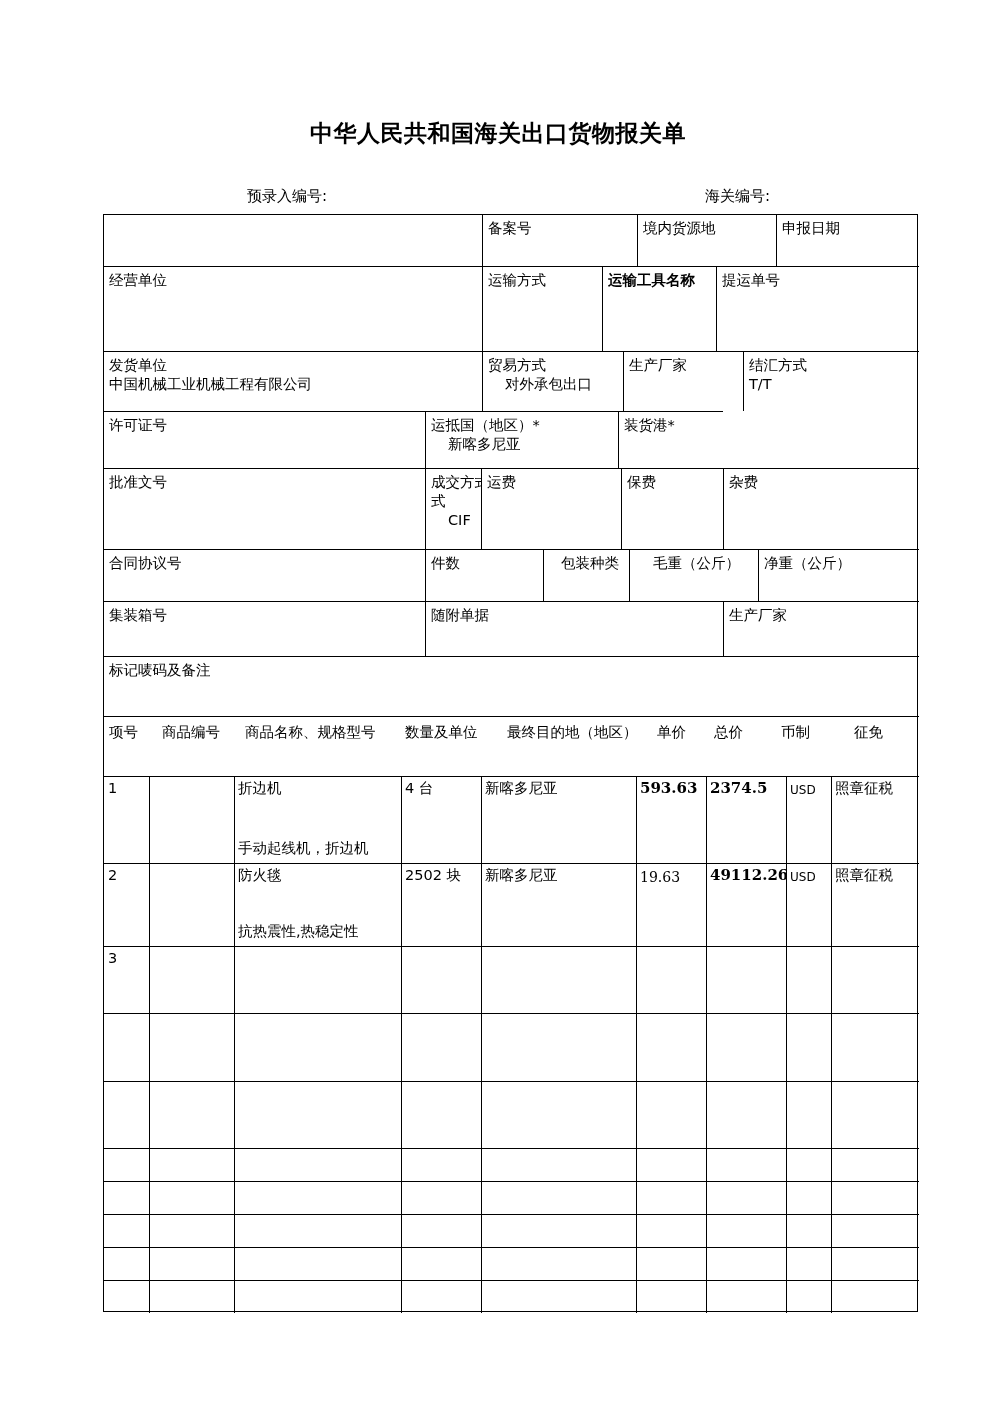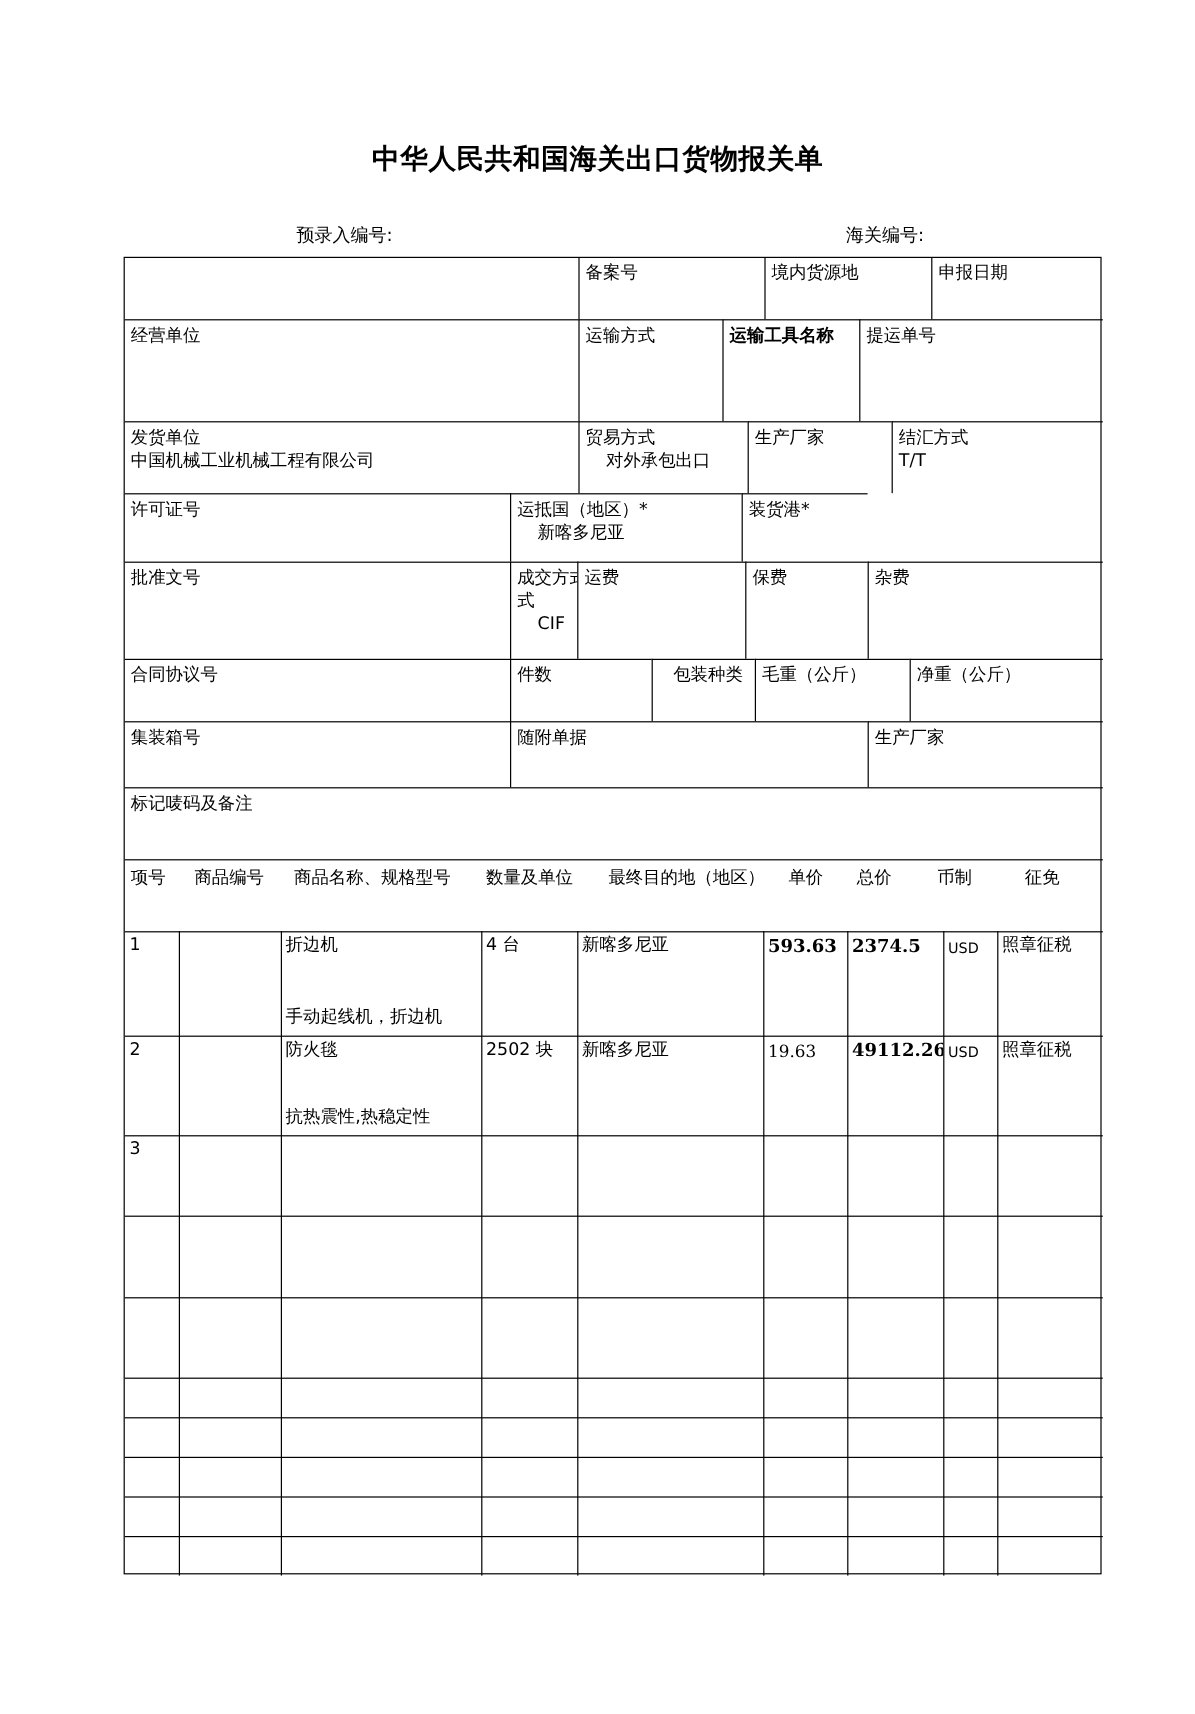--- a/index.html
+++ b/index.html
@@ -221,21 +221,21 @@
       <span class="val"></span>
     </div>
     <div class="cell bt" style="left:0;top:334px;width:321px;height:52px;">
       <span class="lbl">合同协议号</span>
       <span class="val"></span>
     </div>
     <div class="cell bt bl" style="left:439px;top:334px;width:86px;height:52px;padding-left:17px;">
       <span class="lbl">包装种类</span>
       <span class="val"></span>
     </div>
-    <div class="cell bt bl" style="left:525px;top:334px;width:129px;height:52px;">
+    <div class="cell bt bl" style="left:525px;top:334px;width:129px;height:52px;text-align:center;">
       <span class="lbl">毛重（公斤）</span>
       <span class="val"></span>
     </div>
     <div class="cell bt bl" style="left:654px;top:334px;width:161px;height:52px;">
       <span class="lbl">净重（公斤）</span>
       <span class="val"></span>
     </div>
 
     <div class="cell bt" style="left:0;top:386px;width:321px;height:55px;">
       <span class="lbl">集装箱号</span>

